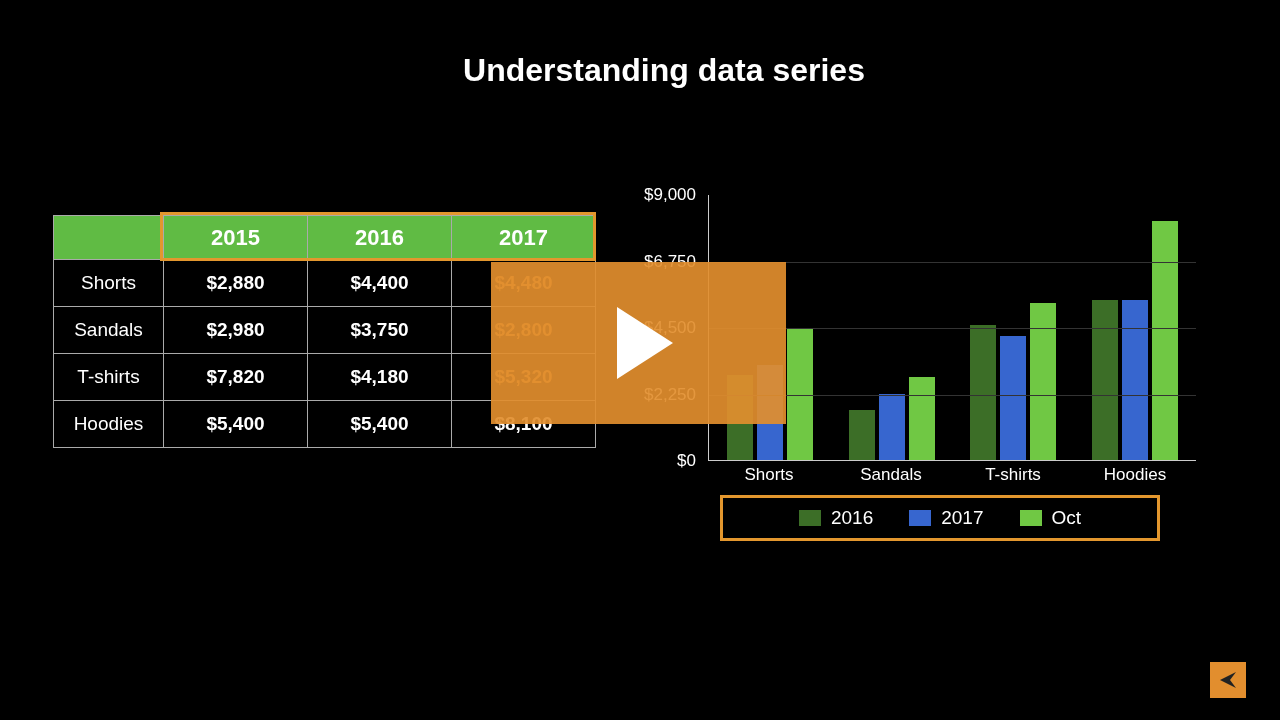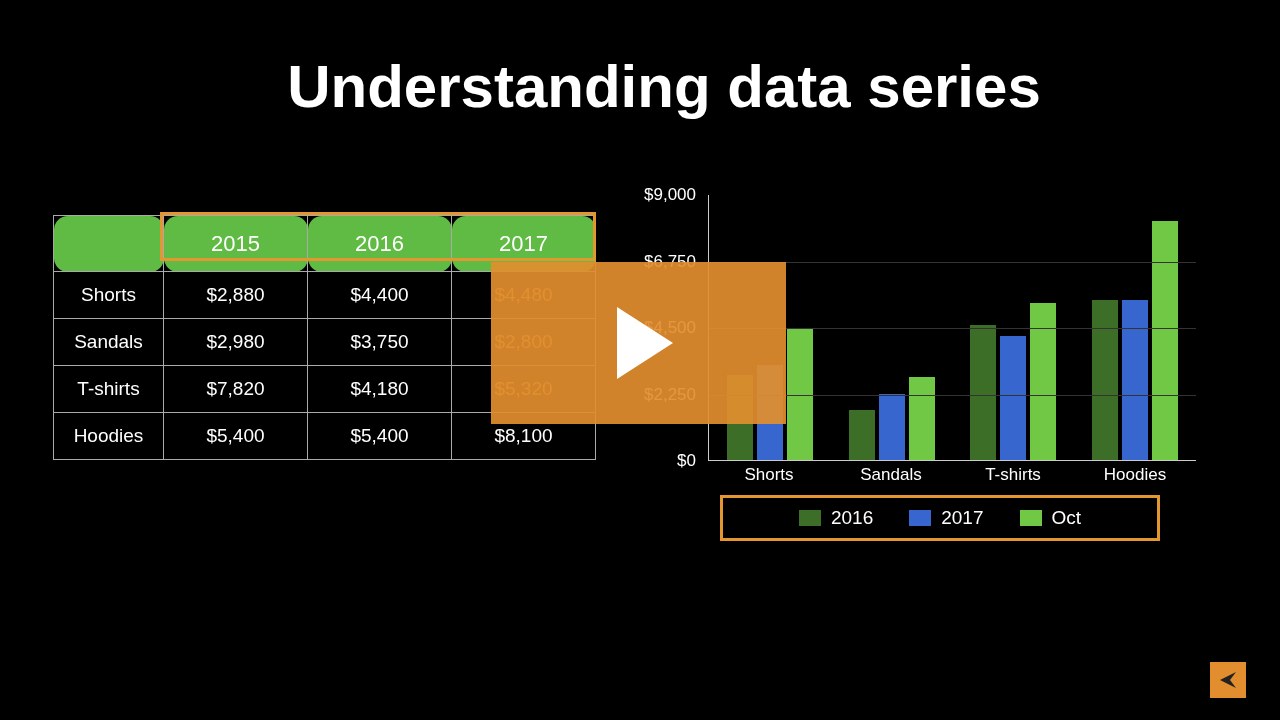--- a/index.html
+++ b/index.html
@@ -9,45 +9,44 @@
     background: #000;
     color: #fff;
     font-family: "Segoe UI", Arial, sans-serif;
     overflow: hidden;
     position: relative;
   }
   .title {
     position: absolute;
     top: 52px; left: 0; right: 0;
     text-align: center;
-    font-size: 60px;
+    font-size: 32px;
     font-weight: 700;
     padding-left: 48px;
   }
   
   .tbl {
     position: absolute;
     top: 215px; left: 53px;
     width: 543px;
     border-collapse: collapse;
   }
   .tbl th, .tbl td {
     border: 1px solid #aaa;
     height: 47px;
     text-align: center;
     font-size: 19px;
-    font-weight: 400;
+    font-weight: 700;
   }
   .tbl thead th {
     background: #60bb44;
     color: #fff;
-    font-weight: 400;
+    font-weight: 700;
     font-size: 22px;
-    height: 56px;
-    border-radius: 14px;
+    height: 44px;
   }
   .tbl tbody th {
     font-weight: 400;
     width: 110px;
   }
   .tbl td { width: 144px; }
   .col-highlight {
     color: #e69b3e;
   }
   .hdr-outline {

